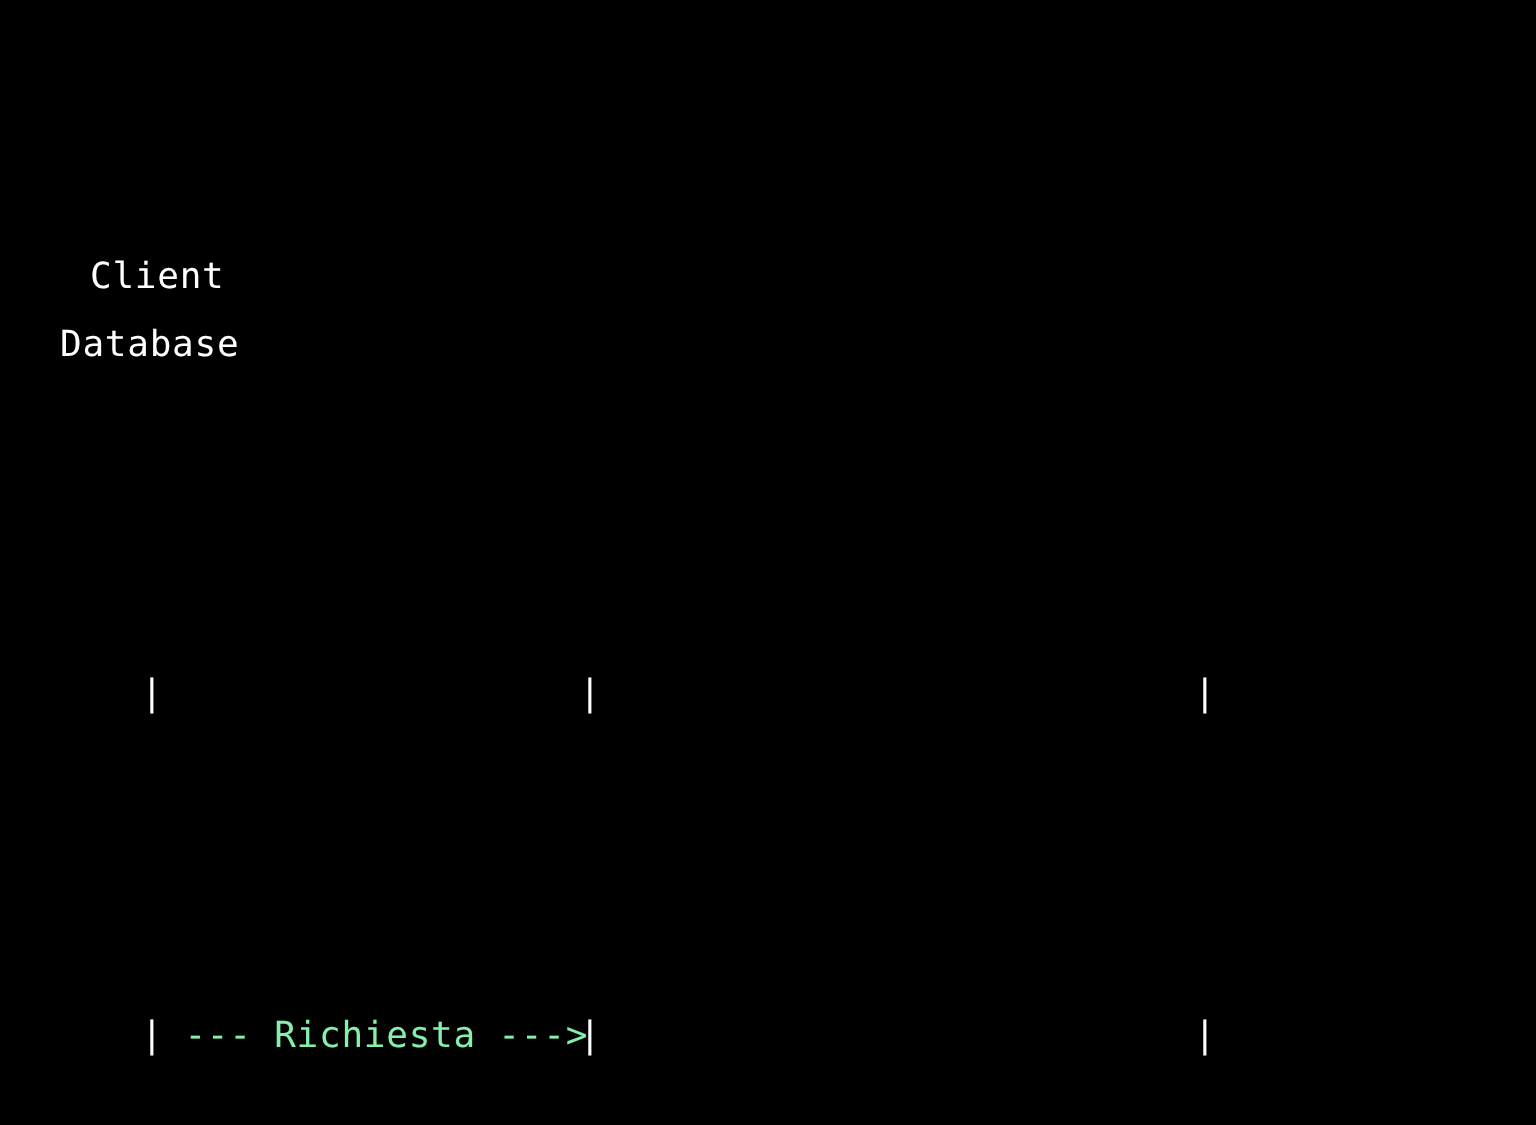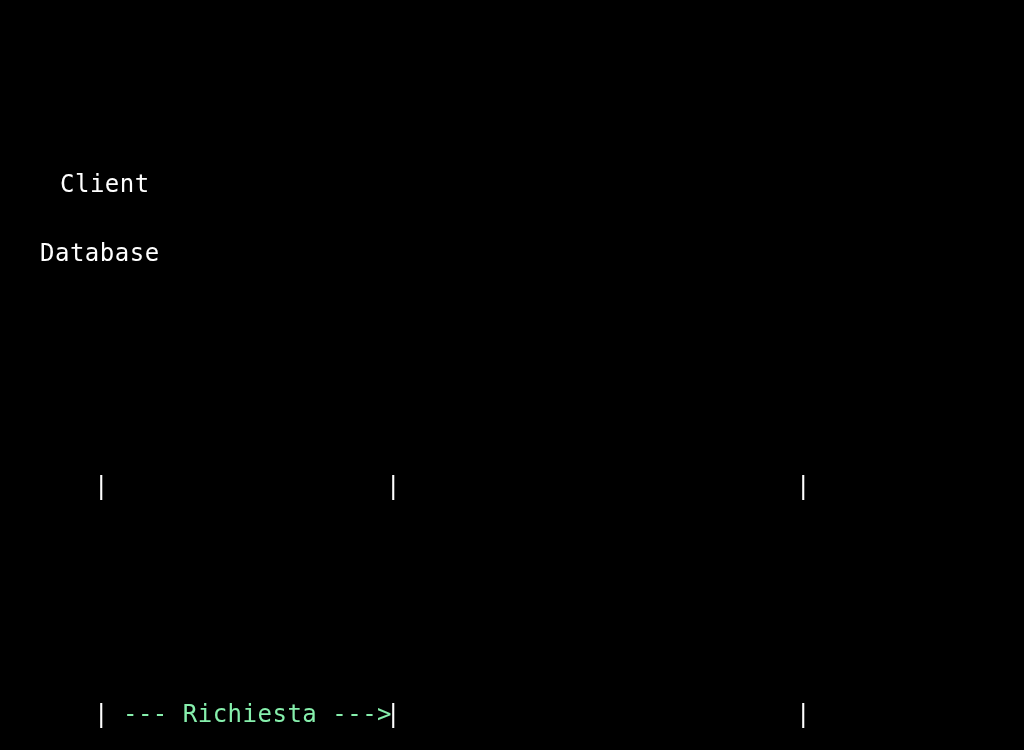--- a/index.html
+++ b/index.html
@@ -32,21 +32,20 @@
     .col1-h {
       width: 346px;
       padding-left: 20px;
     }
     .col2-h {
       width: 410px;
       padding-left: 0px;
     }
     .col3-h {
       padding-left: 0px;
-      margin-top: 24px;
     }
     .row {
       display: flex;
       height: 46px;
       align-items: center;
     }
     .pipe {
       color: #fff;
       font-weight: 400;
     }

